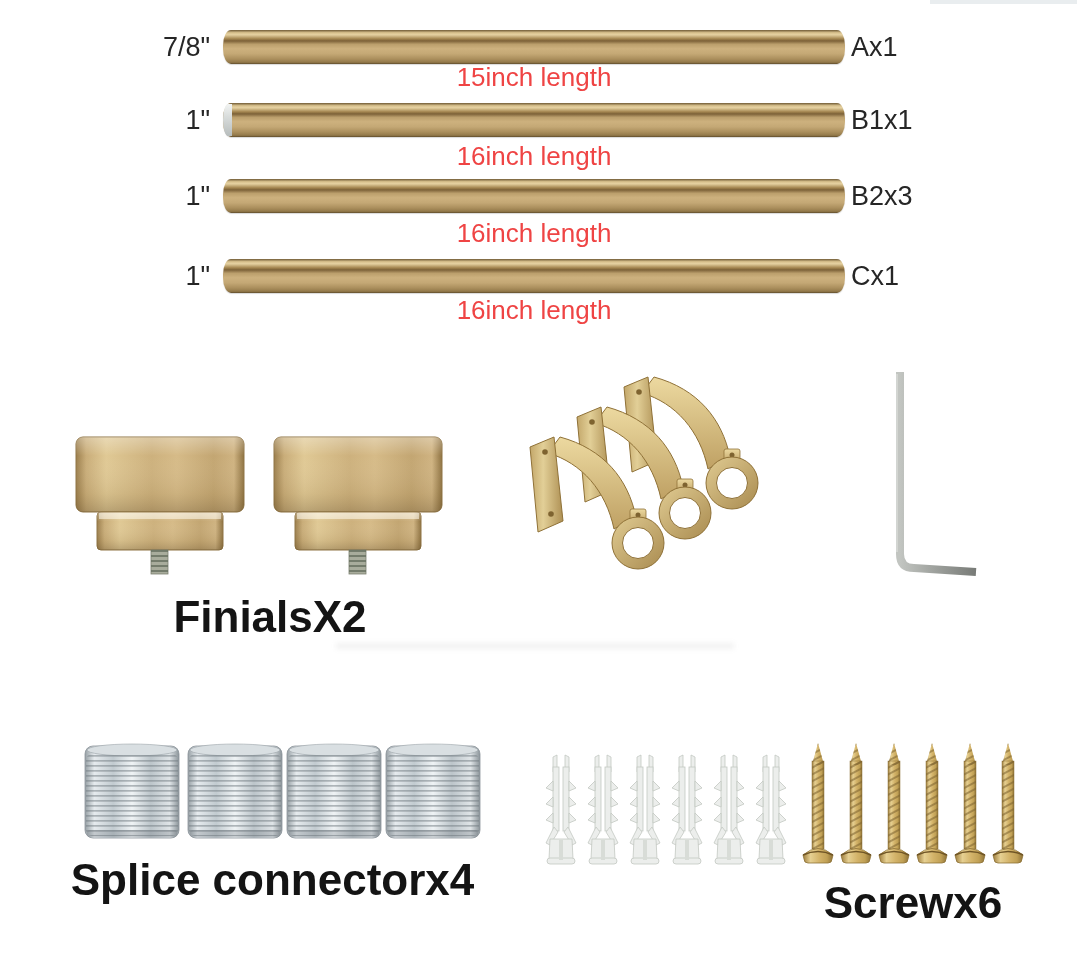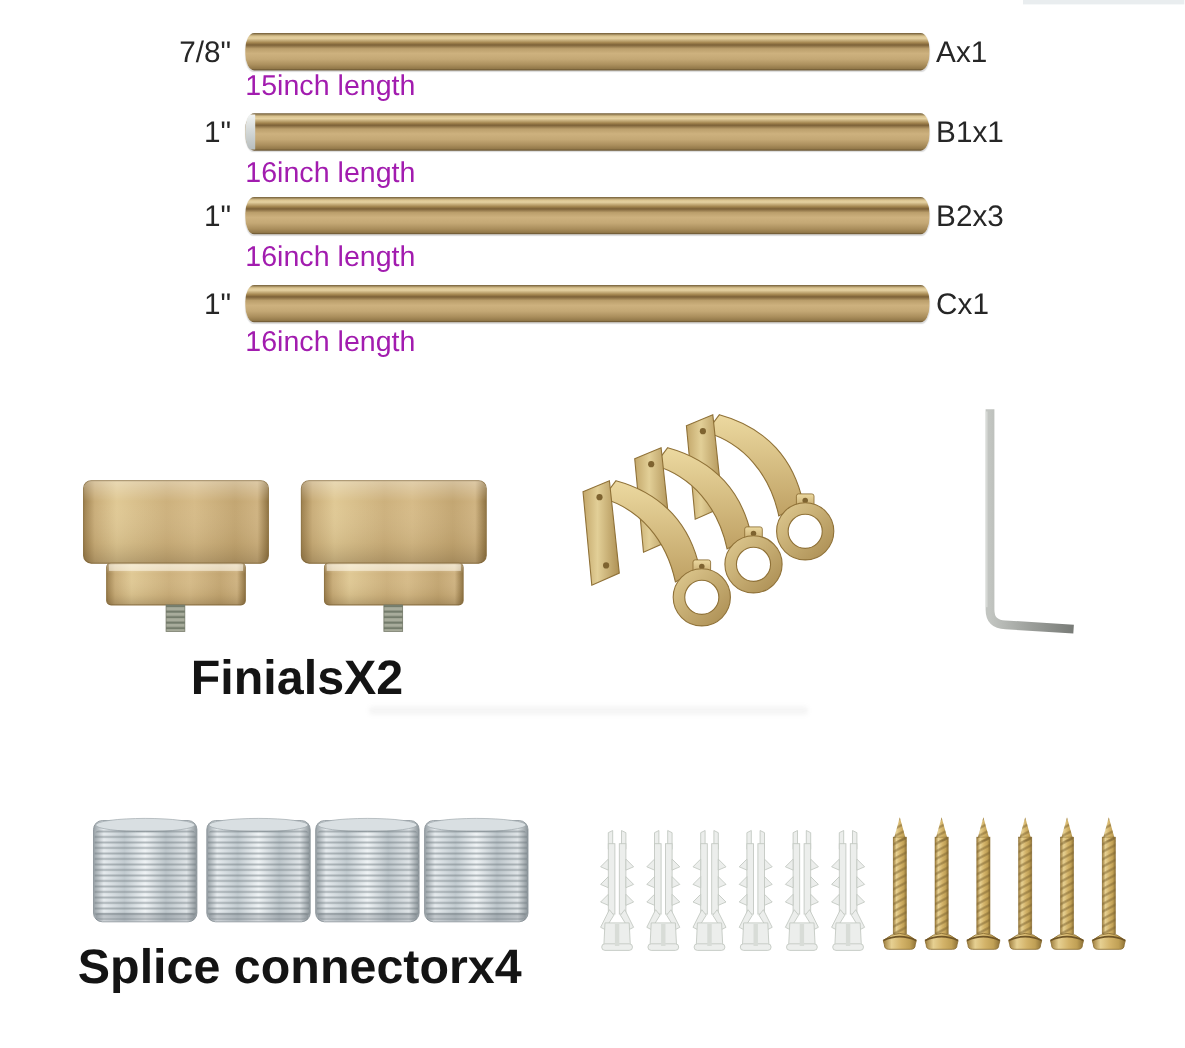--- a/index.html
+++ b/index.html
@@ -3,22 +3,22 @@
 <meta charset="utf-8">
 <style>
   html,body { margin:0; padding:0; background:#ffffff; }
   .canvas {
     position:relative; width:1077px; height:953px; background:#ffffff;
     font-family:"Liberation Sans", sans-serif; overflow:hidden;
   }
   .lbl { position:absolute; color:#262626; font-size:27px; white-space:nowrap; }
   .size-label { left:100px; width:110px; text-align:right; line-height:34px; }
   .code-label { left:851px; line-height:34px; }
-  .length-label { position:absolute; left:223px; width:622px; text-align:left;
-    color:#a21caf; font-size:26px; }
+  .length-label { position:absolute; left:223px; width:622px; text-align:center;
+    color:#ef4444; font-size:26px; }
   .rod {
     position:absolute; left:223px; width:622px; height:34px;
     border-radius:8px / 15px;
     background:linear-gradient(180deg,
       #6f5a35 0%, #d9c28e 8%, #e5d1a1 14%, #a3854f 26%, #7c6138 32%,
       #bb9f6c 42%, #cdb17e 55%, #c4a875 70%, #ab8f5d 85%, #93794a 95%, #5f4c2b 100%);
     box-shadow:0 1px 1px rgba(0,0,0,0.15);
   }
   .rod-cap {
     position:absolute; left:0; top:1px; width:9px; height:32px;
@@ -219,14 +219,15 @@
       <use href="#screw" x="839" y="743"></use>
       <use href="#screw" x="877" y="743"></use>
       <use href="#screw" x="915" y="743"></use>
       <use href="#screw" x="953" y="743"></use>
       <use href="#screw" x="991" y="743"></use>
     </g>
   </svg>
 
   <div class="part-label" style="left:85px;  top:592px; width:370px;">FinialsX2</div>
   <div class="part-label" style="left:60px;  top:855px; width:425px;text-align:center;">Splice connectorx4</div>
+  <div class="part-label" style="left:788px; top:878px; width:250px;">Screwx6</div>
 
 </div>
 
 </body></html>

